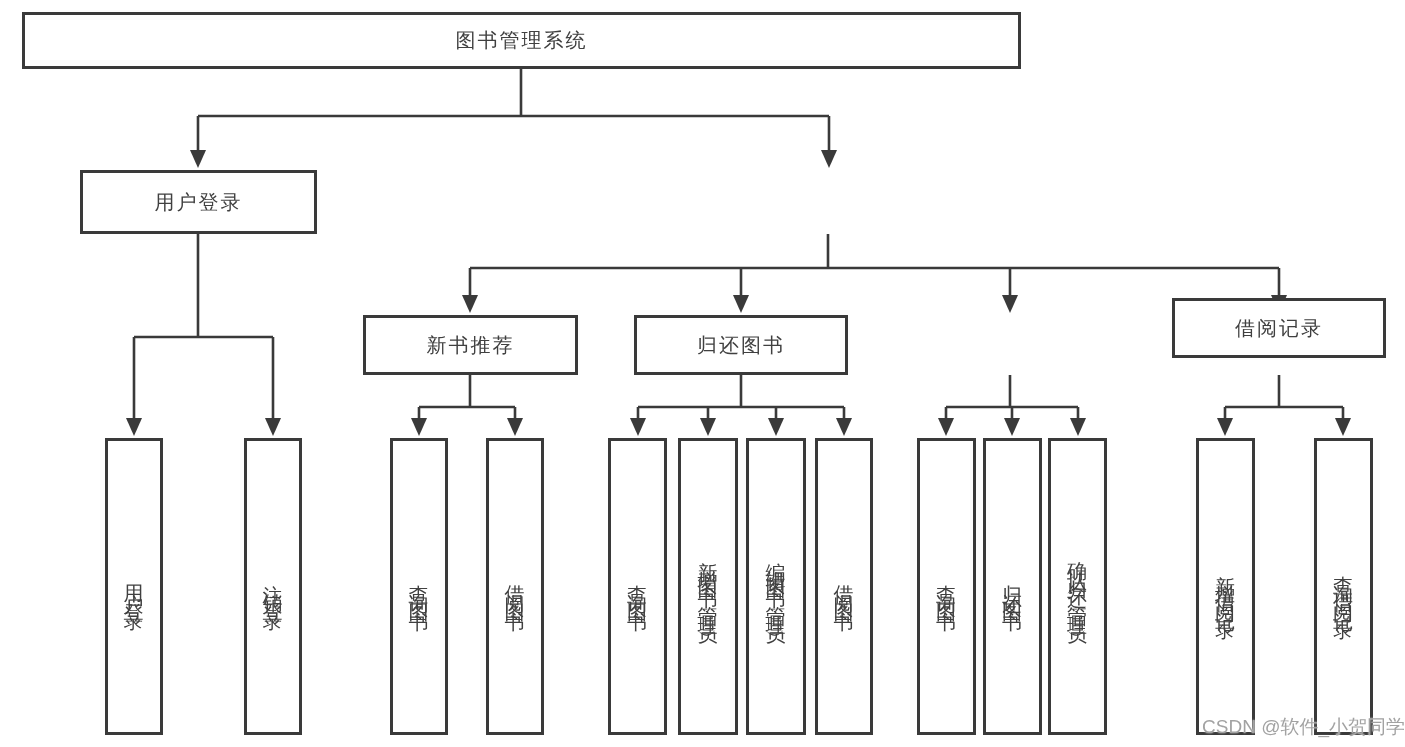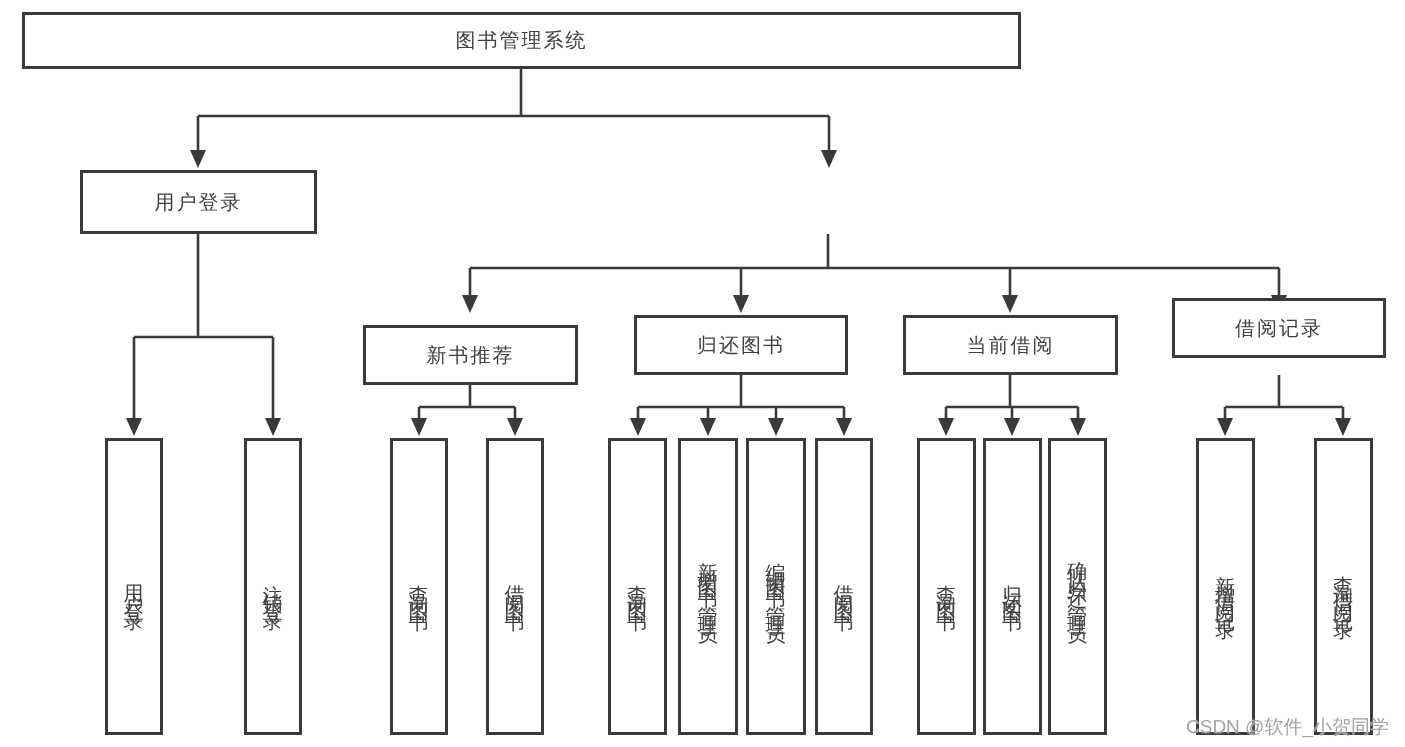--- a/index.html
+++ b/index.html
@@ -46,20 +46,21 @@
   }
   .watermark {
     position: absolute;
     left: 1186px;
     top: 714px;
     width: 219px;
     font-size: 19px;
     color: #a2a2a2;
     white-space: nowrap;
     text-shadow: 0 0 2px #ffffff;
+    text-align: right;
   }
 </style>
 </head>
 <body>
 
 <div class="stage">
 
   <svg class="connectors" viewBox="0 0 1405 747" xmlns="http://www.w3.org/2000/svg" aria-hidden="true">
     <g stroke="#3a3a3a" stroke-width="2.6" fill="none">
 
@@ -101,28 +102,25 @@
   </svg>
 
   <div class="node h-node" style="left:22px;top:12px;width:999px;height:57px">
     <span class="label">图书管理系统</span>
   </div>
 
   <div class="node h-node" style="left:80px;top:170px;width:237px;height:64px">
     <span class="label">用户登录</span>
   </div>
 
-  <div class="node h-node" style="left:363px;top:325px;width:215px;height:60px">
+  <div class="node h-node" style="left:363px;top:315px;width:215px;height:60px">
     <span class="label">新书推荐</span>
   </div>
   <div class="node h-node" style="left:634px;top:315px;width:214px;height:60px">
     <span class="label">归还图书</span>
-  </div>
-  <div class="node h-node" style="left:903px;top:315px;width:215px;height:60px">
-    <span class="label">当前借阅</span>
   </div>
   <div class="node h-node" style="left:1172px;top:298px;width:214px;height:60px">
     <span class="label">借阅记录</span>
   </div>
 
   <div class="node v-node" style="left:105px;top:438px;width:58px;height:297px">
     <span class="label">用户登录</span>
   </div>
   <div class="node v-node" style="left:244px;top:438px;width:58px;height:297px">
     <span class="label">注销登录</span>

